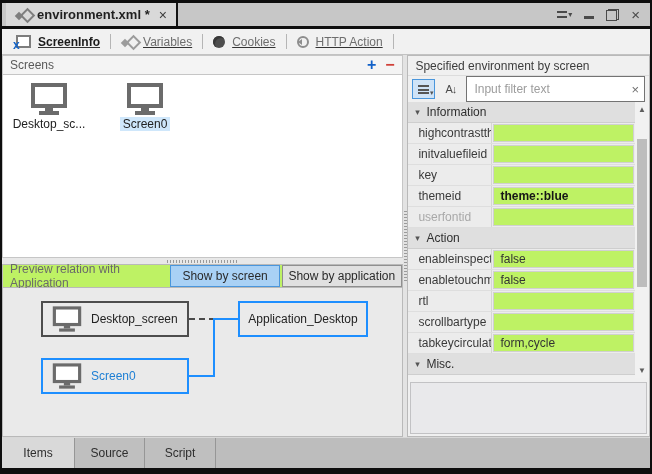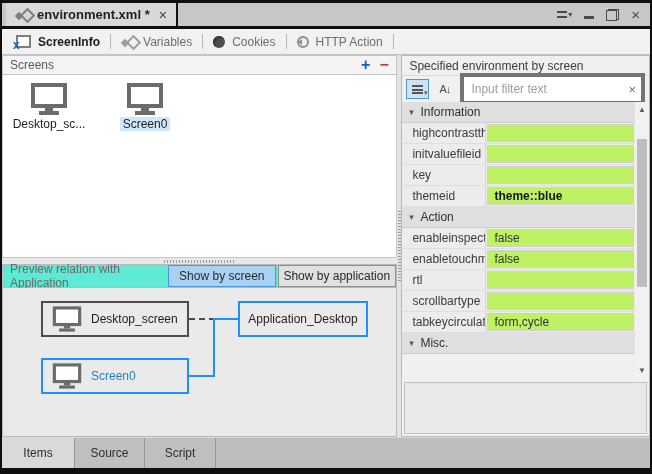--- a/index.html
+++ b/index.html
@@ -18,21 +18,21 @@
   .menu-lines{width:10px;height:7px;border-top:2px solid #4a4a4a;border-bottom:2px solid #4a4a4a;position:relative;}
   .menu-caret{font-size:8px;color:#4a4a4a;}
   .icon-min{width:10px;height:3px;background:#4a4a4a;margin-top:6px;}
   .icon-restore{position:relative;width:13px;height:12px;}
   .icon-restore::before{content:"";position:absolute;right:0;top:0;width:9px;height:9px;border:1px solid #4a4a4a;}
   .icon-restore::after{content:"";position:absolute;left:0;bottom:0;width:9px;height:9px;border:1px solid #4a4a4a;background:#c7c7c7;}
   .icon-close{font-size:15px;line-height:1;color:#4a4a4a;}
 
   
   .toolbar{position:absolute;top:29px;left:2px;right:2px;height:26px;background:#f1f1f1;
-           display:flex;align-items:center;border-bottom:1px solid #c2c2c2;padding-left:4px;}
+           display:flex;align-items:center;border-bottom:1px solid #c2c2c2;padding-left:4px;text-decoration:underline;}
   .tb-item{display:flex;align-items:center;gap:7px;padding:0 10px;color:#6e6e6e;height:100%;}
   .tb-item.active{color:#1b1b1b;font-weight:bold;}
   .tb-sep{width:1px;height:15px;background:#b5b5b5;}
   .si-icon{position:relative;width:15px;height:13px;border:2px solid #7d7d7d;background:#fff;}
   .si-icon::after{content:"x";position:absolute;left:-5px;bottom:-6px;color:#1464c8;font-weight:bold;font-size:12px;}
   .diamond-icon{position:relative;width:15px;height:14px;}
   .diamond-icon::before{content:"";position:absolute;left:1px;top:5px;width:6px;height:6px;background:#9c9c9c;transform:rotate(45deg);}
   .diamond-icon::after{content:"";position:absolute;left:7px;top:2px;width:7px;height:7px;border:2px solid #9c9c9c;transform:rotate(45deg);}
   .doc-tab .diamond-icon::before{background:#7e7e7e;}
   .doc-tab .diamond-icon::after{border-color:#7e7e7e;}
@@ -49,21 +49,21 @@
   .minus-btn{margin-left:9px;color:#d04038;font-weight:bold;font-size:16px;line-height:1;}
   .screens-list{height:183px;background:#fff;border:1px solid #c6c6c6;border-top:none;
                 display:flex;align-items:flex-start;padding:8px 0 0 12px;gap:28px;}
   .screen-item{width:68px;display:flex;flex-direction:column;align-items:center;}
   .screen-item .sl{margin-top:2px;padding:0 3px;color:#222;white-space:nowrap;}
   .screen-item.selected .sl{background:#cfe7fb;}
 
   .hsplit{height:6px;background:#e8e8e8;display:flex;align-items:center;justify-content:center;}
   .hgrip{width:70px;height:3px;background:repeating-linear-gradient(90deg,#9a9a9a 0 1px,transparent 1px 3px);}
 
-  .preview-bar{height:24px;background:#5eead4;border:1px solid #b9b9b9;display:flex;align-items:center;padding-left:7px;color:#6a6a6a;}
+  .preview-bar{height:24px;background:#bef264;border:1px solid #b9b9b9;display:flex;align-items:center;padding-left:7px;color:#6a6a6a;}
   .pv-btn{height:22px;display:flex;align-items:center;justify-content:center;border:1px solid #8f8f8f;background:#e0e0e0;color:#2a2a2a;}
   .pv-btn.screen{margin-left:auto;width:117px;}
   .pv-btn.app{width:128px;margin-left:2px;margin-right:0;}
   .pv-btn.active{background:#a9d1f5;border-color:#4a96dc;}
 
   .diagram{flex:1;background:#eaeaea;position:relative;border:1px solid #b9b9b9;border-top:none;}
   .node{position:absolute;display:flex;align-items:center;gap:9px;padding-left:9px;background:#eaeaea;}
   .node-desktop{left:38px;top:13px;width:148px;height:36px;border:2px solid #4d4d4d;color:#222;}
   .node-screen0{left:38px;top:70px;width:148px;height:36px;border:2px solid #1e8fff;color:#1e7fd4;}
   .node-app{left:235px;top:13px;width:130px;height:36px;border:2px solid #1e8fff;justify-content:center;padding-left:0;color:#222;}
@@ -78,21 +78,21 @@
   
   .right-col{flex:1;background:#f0f0f0;border:1px solid #b9b9b9;display:flex;flex-direction:column;}
   .props-header{height:20px;display:flex;align-items:center;padding:0 7px;color:#3c3c3c;border-bottom:1px solid #dcdcdc;}
   .filter-row{height:26px;display:flex;align-items:center;padding:0 4px;gap:4px;}
   .f-btn{width:23px;height:20px;border:1px solid transparent;display:flex;align-items:center;justify-content:center;color:#4a4a4a;position:relative;}
   .f-btn.active{background:#cfe3f7;border-color:#4a96dc;}
   .cat-lines{width:11px;height:9px;border-top:2px solid #555;border-bottom:2px solid #555;position:relative;}
   .cat-lines::after{content:"";position:absolute;left:0;top:2.5px;width:11px;height:2px;background:#555;}
   .cat-dn{position:absolute;right:1px;bottom:1px;font-size:7px;color:#555;}
   .f-sort{font-size:11px;color:#4a4a4a;letter-spacing:-1px;}
-  .filter-input{flex:1;height:20px;border:4px solid #737373;background:#fff;display:flex;align-items:center;padding:12px 5px;}
+  .filter-input{flex:1;height:20px;border:1px solid #737373;background:#fff;display:flex;align-items:center;padding:12px 5px;}
   .filter-input input{border:none;outline:none;flex:1;min-width:0;font:inherit;font-size:12px;color:#333;background:transparent;}
   .filter-input input::placeholder{color:#9c9c9c;}
   .clear-x{color:#707070;font-size:13px;line-height:1;}
 
   .grid{height:276px;overflow:hidden;position:relative;padding-right:14px;background:#f0f0f0;}
   .cat-row{height:21px;display:flex;align-items:center;background:#dfdfdf;color:#2f2f2f;border-bottom:1px solid #cecece;}
   .cat-arrow{width:18px;text-align:center;font-size:9px;color:#555;}
   .prop-row{height:21px;display:flex;align-items:stretch;background:#ececec;border-bottom:1px solid #dedede;}
   .prop-indent{width:10px;}
   .prop-label{width:74px;display:flex;align-items:center;color:#3a3a3a;overflow:hidden;white-space:nowrap;border-right:1px solid #d5d5d5;}
@@ -273,20 +273,25 @@
         <div class="prop-row">
           <span class="prop-indent"></span>
           <span class="prop-label">key</span>
           <span class="prop-value"></span>
         </div>
         <div class="prop-row">
           <span class="prop-indent"></span>
           <span class="prop-label">themeid</span>
           <span class="prop-value bold">theme::blue</span>
         </div>
+        <div class="prop-row disabled">
+          <span class="prop-indent"></span>
+          <span class="prop-label">userfontid</span>
+          <span class="prop-value"></span>
+        </div>
 
         <div class="cat-row">
           <span class="cat-arrow">▾</span>
           <span>Action</span>
         </div>
         <div class="prop-row">
           <span class="prop-indent"></span>
           <span class="prop-label">enableinspection</span>
           <span class="prop-value">false</span>
         </div>

